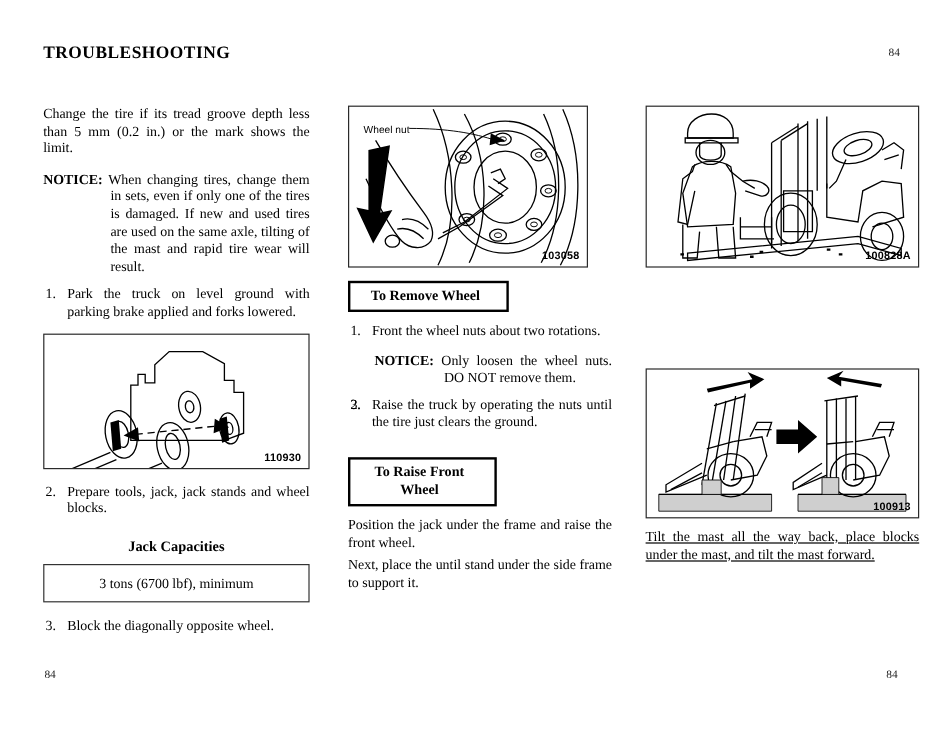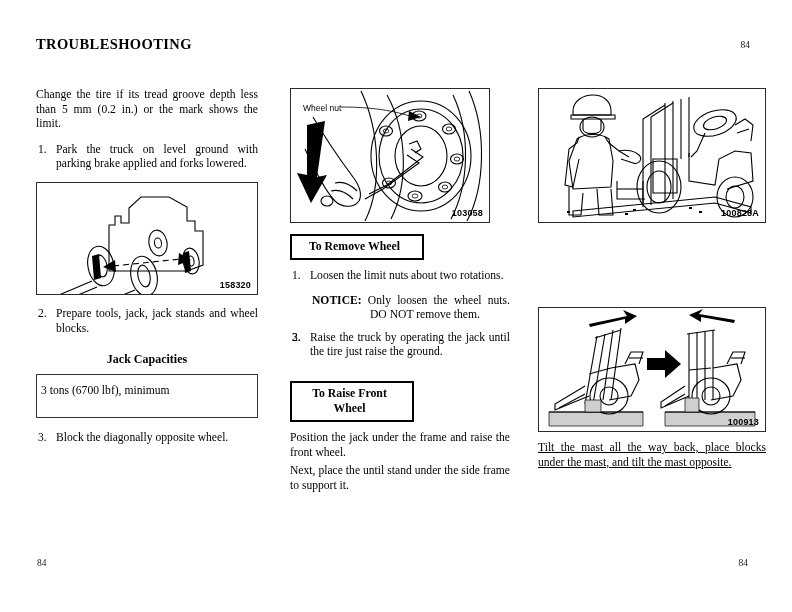--- a/index.html
+++ b/index.html
@@ -141,22 +141,23 @@
   
   .caption-center {
     text-align: center;
     font-weight: bold;
     font-size: 12px;
     margin: 0 0 7px 0;
   }
   .valuebox {
     border: 1px solid #333;
     box-sizing: border-box;
+    text-align: center;
     font-size: 11.6px;
-    padding: 9px 4px 20px 4px;
+    padding: 9px 4px 8px 4px;
     margin: 0 0 13px 0;
   }
 
   svg { display: block; }
   .ln { fill: none; stroke: #000; stroke-width: 1.1; }
   .ln-thin { fill: none; stroke: #000; stroke-width: 0.8; }
   .fillblk { fill: #000; stroke: none; }
   .hatch { fill: #cfcfcf; stroke: #000; stroke-width: 0.7; }
 </style>
 </head>
@@ -166,20 +167,21 @@
 
   <div id="page-title">TROUBLESHOOTING</div>
   <div class="folio" id="folio-top-right">84</div>
   <div class="folio" id="folio-bottom-left">84</div>
   <div class="folio" id="folio-bottom-right">84</div>
 
   <div class="column" id="col-left">
 
     <p class="para">Change the tire if its tread groove depth less than 5 mm (0.2 in.) or the mark shows the limit.</p>
 
+    <p class="notice"><span class="lbl">NOTICE:</span> <span>When changing tires, change them in sets, even if only one of the tires is damaged. If new and used tires are used on the same axle, tilting of the mast and rapid tire wear will result.</span></p>
 
     <ol class="steps">
       <li><span class="num">1.</span><span>Park the truck on level ground with parking brake applied and forks lowered.</span></li>
     </ol>
 
     <div class="figbox" style="width:222px;height:113px;margin-top:4px;">
       <svg width="220" height="111" viewBox="0 0 220 111">
         <path class="ln" d="M72 88 L72 42 L78 42 L78 33 L84 33 L84 40 L92 40 L92 25 L104 14 L132 14 L150 24 L150 38 L158 38 L158 48 L166 48 L166 82 L150 88 Z"></path>
         <ellipse class="ln" cx="64" cy="83" rx="13" ry="20" transform="rotate(-12 64 83)"></ellipse>
         <ellipse class="ln" cx="64" cy="83" rx="6" ry="11" transform="rotate(-12 64 83)"></ellipse>
@@ -194,21 +196,21 @@
         <path class="ln" d="M98 107 L64 121"></path>
         <path class="ln" d="M103 113 L69 127"></path>
         <path class="fillblk" d="M55 73 L62 71 L64 95 L57 97 Z"></path>
         <path class="fillblk" d="M146 70 L152 68 L154 88 L148 90 Z"></path>
         <g>
           <path class="ln" stroke-dasharray="6 4" stroke-width="2" d="M76 83 L144 76"></path>
           <path class="fillblk" d="M78 77 L66 84 L79 89 Z"></path>
           <path class="fillblk" d="M142 70 L154 77 L141 82 Z"></path>
         </g>
       </svg>
-      <div class="figno">158320</div>
+      <div class="figno">110930</div>
     </div>
 
     <ol class="steps" style="margin-top:12px;">
       <li><span class="num">2.</span><span>Prepare tools, jack, jack stands and wheel blocks.</span></li>
     </ol>
 
     <div class="caption-center" style="margin-top:16px;">Jack Capacities</div>
     <div class="valuebox">3 tons (6700 lbf), minimum</div>
 
     <ol class="steps">
@@ -263,30 +265,30 @@
         <path class="ln-thin" d="M50 18 C 82 18 104 22 122 28"></path>
         <path class="fillblk" d="M118 22 L130 28 L117 32 Z"></path>
       </svg>
       <div class="fig-label" style="left:12px;top:14px;">Wheel nut</div>
       <div class="figno">103058</div>
     </div>
 
     <div class="sectionbox" style="margin-top:11px;">To Remove Wheel</div>
 
     <ol class="steps">
-      <li><span class="num">1.</span><span>Loosen the limit nuts about two rotations.</span></li>
+      <li><span class="num">1.</span><span>Front the wheel nuts about two rotations.</span></li>
     </ol>
 
     <div class="notice-inner">
         <span class="hang"><span class="lbl">NOTICE:</span> <span>Only loosen the wheel nuts. DO NOT remove them.</span></span>
       </div>
 
     <ol class="steps">
       <li><span class="num">2.</span></li>
-      <li><span class="num">3.</span><span>Raise the truck by operating the jack until the tire just raise the ground.</span></li>
+      <li><span class="num">3.</span><span>Raise the truck by operating the nuts until the tire just clears the ground.</span></li>
     </ol>
 
     <div class="sectionbox wide" style="margin-top:21px;">To Raise Front Wheel</div>
 
     <p class="para tight">Position the jack under the frame and raise the front wheel.</p>
     <p class="para last">Next, place the until stand under the side frame to support it.</p>
   </div>
 
   <div class="column" id="col-right">
 
@@ -392,16 +394,16 @@
           <path class="ln" d="M192 50 L206 50"></path>
           <ellipse class="ln" cx="172" cy="88" rx="19" ry="18"></ellipse>
           <ellipse class="ln" cx="172" cy="88" rx="9" ry="9"></ellipse>
           <path class="hatch" d="M146 90 L160 90 L160 104 L146 104 Z"></path>
           <path class="fillblk" d="M196 12 L160 6 L164 1 L150 7 L162 14 L162 9 L195 15 Z"></path>
         </g>
       </svg>
       <div class="figno">100913</div>
     </div>
 
-    <p class="para tight" style="margin-top:9px;">Tilt the mast all the way back, place blocks under the mast, and tilt the mast opposite.</p>
+    <p class="para tight" style="margin-top:9px;">Tilt the mast all the way back, place blocks under the mast, and tilt the mast forward.</p>
   </div>
 
 </div>
 
 </body></html>

